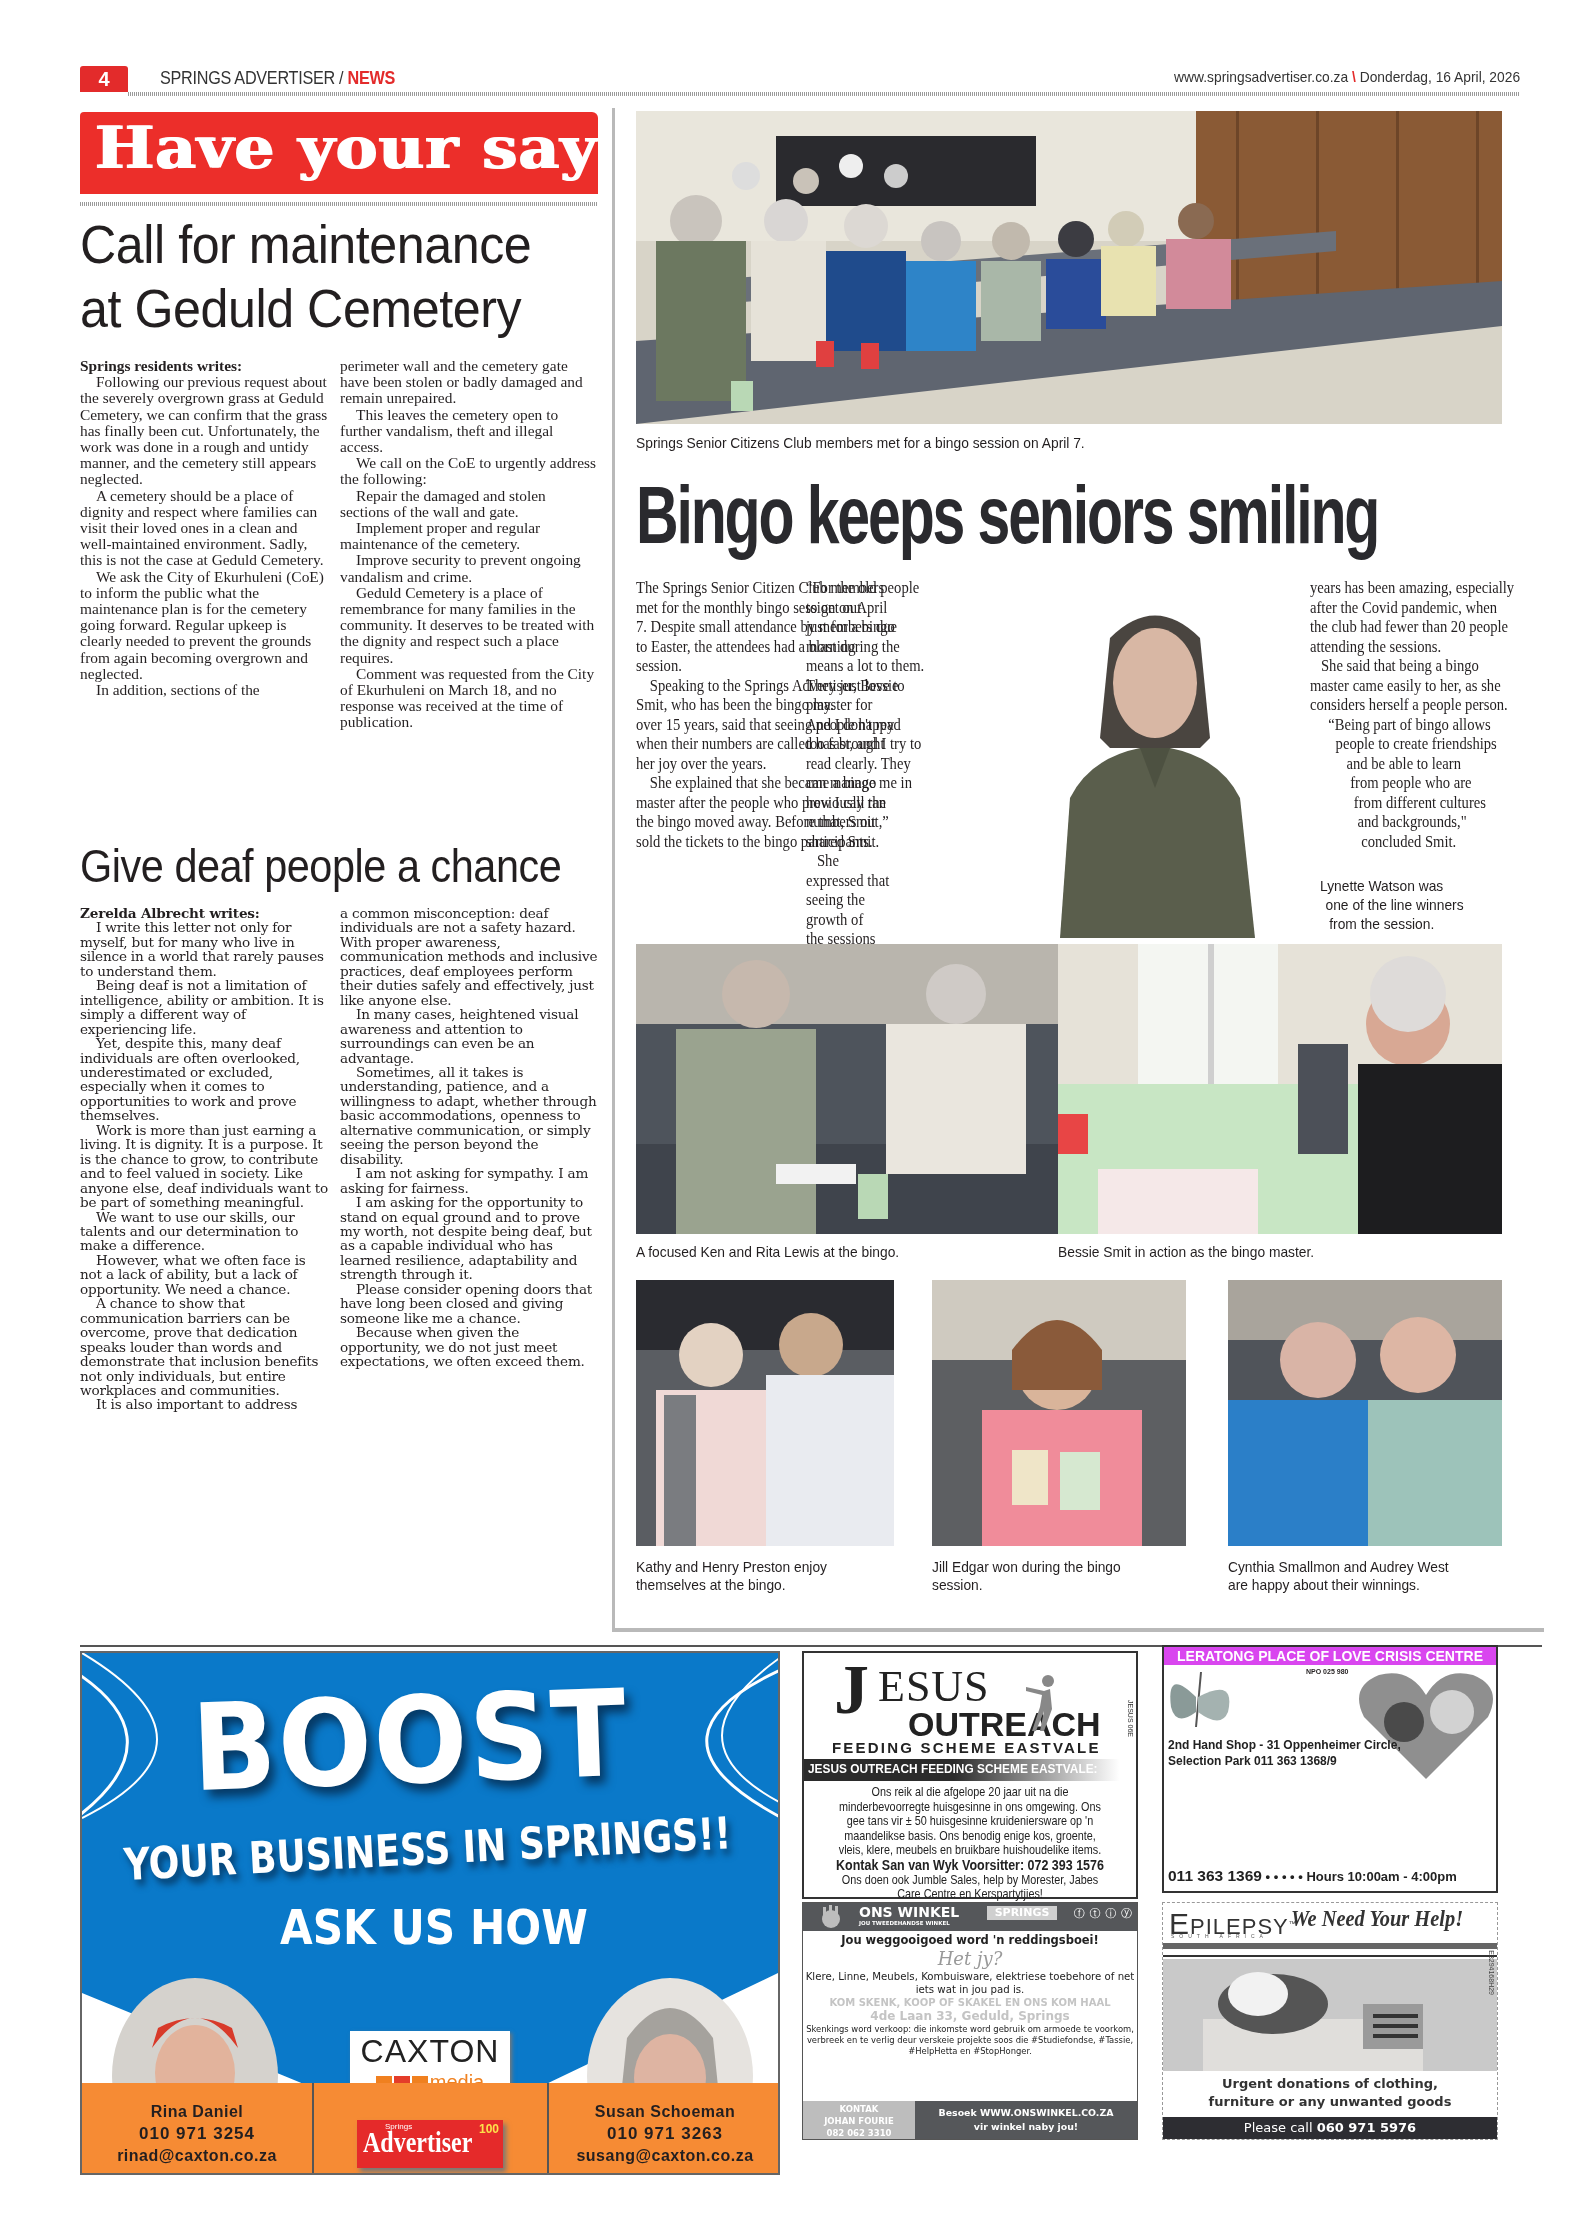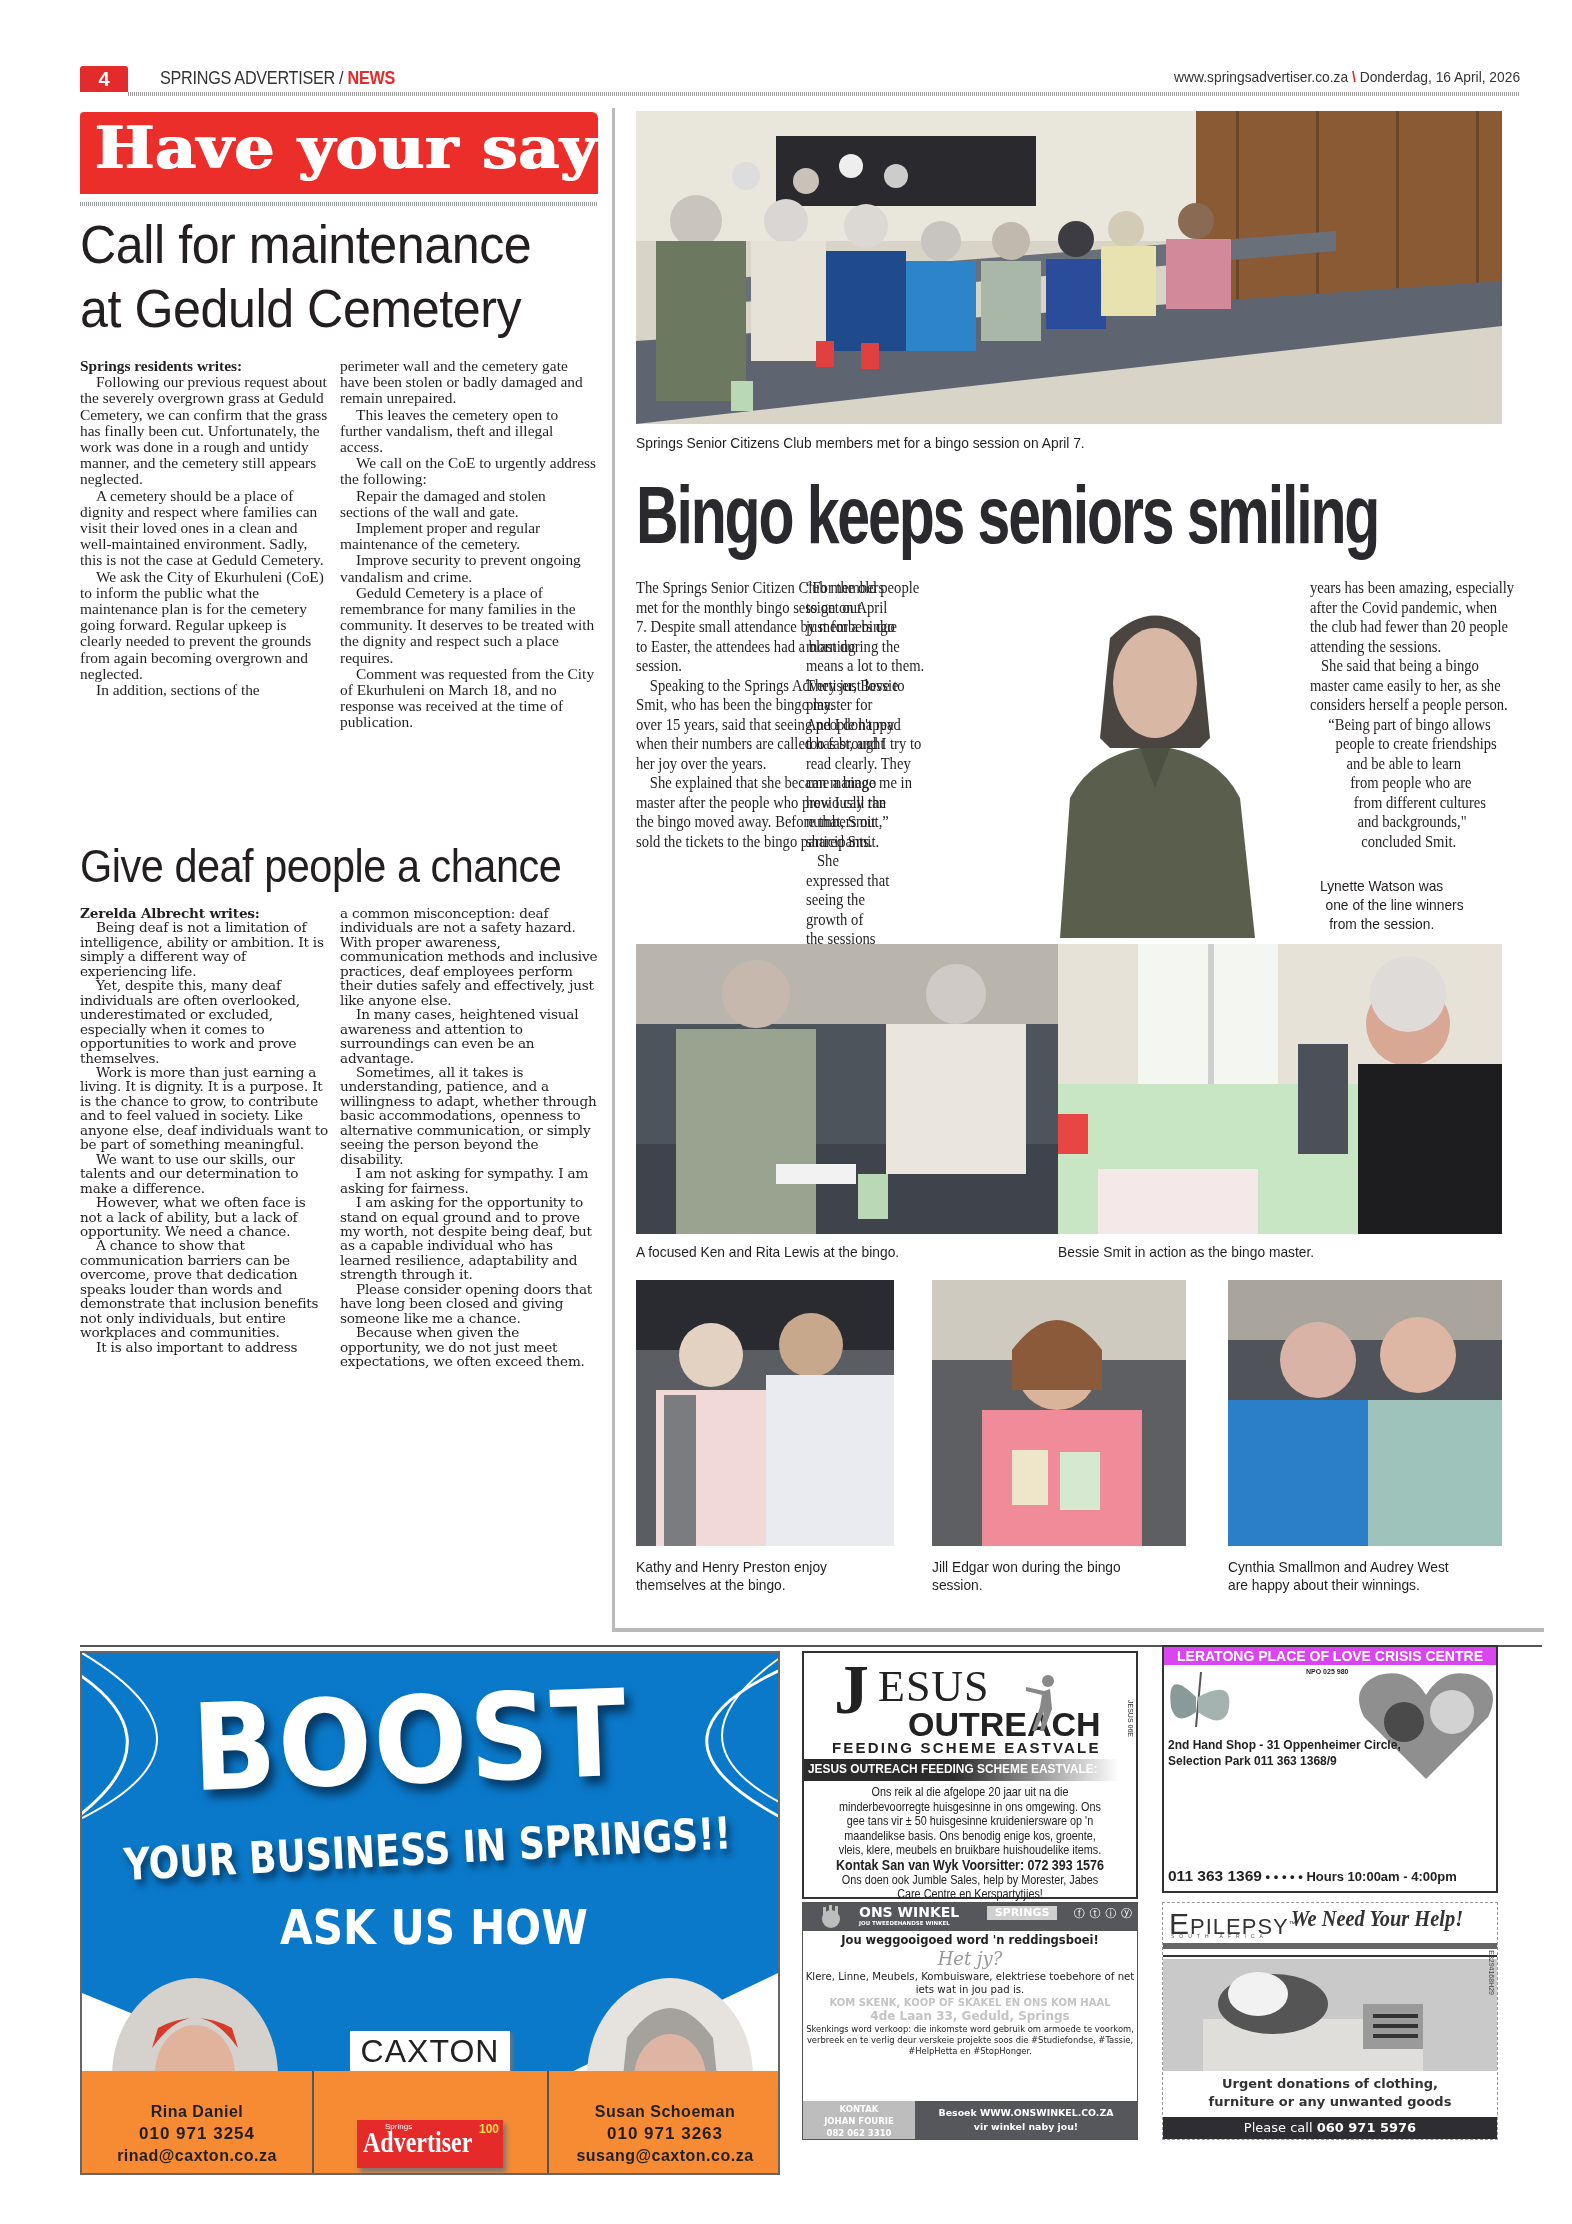--- a/index.html
+++ b/index.html
@@ -52,21 +52,21 @@
   .sc3 { left: 1016px; top: 578px; width: 340px; }
   .watson-cap { left: 1320px; top: 876px; text-align: left; font-size: 15px; line-height: 19px; }
 
   
   .ads-rule { position: absolute; left: 80px; width: 1462px; top: 1645px; height: 2px; background: #555; }
   .ad-boost { position: absolute; left: 80px; top: 1651px; width: 700px; height: 524px; border: 2px solid #666; background: #0a79c9; overflow: hidden; }
   .boost-title { position: absolute; left: 110px; top: 26px; font-family: "DejaVu Sans", sans-serif; font-weight: bold; font-size: 120px; color: #fff; letter-spacing: 2px; transform: rotate(-2deg) scaleX(0.92); transform-origin: left; text-shadow: 6px 8px 10px #063a66; }
   .boost-sub { position: absolute; left: 42px; top: 186px; font-family: "DejaVu Sans", sans-serif; font-weight: bold; font-size: 44px; color: #fff; transform: rotate(-3deg) scaleX(0.82); transform-origin: left; white-space: nowrap; text-shadow: 4px 6px 8px #063a66; }
   .boost-ask { position: absolute; left: 198px; top: 246px; font-family: "DejaVu Sans", sans-serif; font-weight: bold; font-size: 48px; color: #fff; transform: scaleX(0.88); transform-origin: left; white-space: nowrap; }
   .boost-white { position: absolute; left: 0; right: 0; top: 300px; height: 200px; background: #fff; clip-path: polygon(0 20%, 42% 80%, 58% 80%, 100% 10%, 100% 100%, 0 100%); }
-  .boost-orange { position: absolute; left: 0; right: 0; bottom: 0; height: 102px; background: #f68b34; }
+  .boost-orange { position: absolute; left: 0; right: 0; bottom: 0; height: 90px; background: #f68b34; }
   .boost-divider { position: absolute; top: 0; width: 2px; height: 100%; background: #555; }
   .contact { position: absolute; bottom: 6px; width: 210px; text-align: center; font-family: "Liberation Sans", sans-serif; font-weight: bold; color: #231f20; font-size: 16px; line-height: 22px; letter-spacing: 0.5px; }
   .contact .name { font-size: 16px; }
   .contact .phone { font-size: 17px; letter-spacing: 1px; }
   .avatar { position: absolute; top: 325px; width: 166px; height: 196px; border-radius: 50%; overflow: hidden; }
   .caxton { position: absolute; left: 268px; top: 378px; width: 160px; height: 78px; background: #fff; box-shadow: 2px 2px 4px #777; text-align: center; }
   .caxton .big { font-family: "Liberation Sans", sans-serif; font-size: 32px; color: #222; letter-spacing: 1px; line-height: 40px; }
   .caxton .media { font-family: "Liberation Sans", sans-serif; font-size: 20px; color: #f0801f; }
   .caxton .sq { display: inline-block; width: 16px; height: 14px; background: #f0801f; margin-right: 2px; vertical-align: -1px; }
   .caxton .sq.r { background: #e43d2a; }
@@ -161,20 +161,21 @@
   <p>Implement proper and regular maintenance of the cemetery.</p>
   <p>Improve security to prevent ongoing vandalism and crime.</p>
   <p>Geduld Cemetery is a place of remembrance for many families in the community. It deserves to be treated with the dignity and respect such a place requires.</p>
   <p>Comment was requested from the City of Ekurhuleni on March 18, and no response was received at the time of publication.</p>
 </div>
 
 <h2 class="headline-light h-deaf">Give deaf people a chance</h2>
 
 <div class="body-col c2-col1">
   <p class="byline">Zerelda Albrecht writes:</p>
+  <p>I write this letter not only for myself, but for many who live in silence in a world that rarely pauses to understand them.</p>
   <p>Being deaf is not a limitation of intelligence, ability or ambition. It is simply a different way of experiencing life.</p>
   <p>Yet, despite this, many deaf individuals are often overlooked, underestimated or excluded, especially when it comes to opportunities to work and prove themselves.</p>
   <p>Work is more than just earning a living. It is dignity. It is a purpose. It is the chance to grow, to contribute and to feel valued in society. Like anyone else, deaf individuals want to be part of something meaningful.</p>
   <p>We want to use our skills, our talents and our determination to make a difference.</p>
   <p>However, what we often face is not a lack of ability, but a lack of opportunity. We need a chance.</p>
   <p>A chance to show that communication barriers can be overcome, prove that dedication speaks louder than words and demonstrate that inclusion benefits not only individuals, but entire workplaces and communities.</p>
   <p>It is also important to address</p>
 </div>
 <div class="body-col c2-col2">
   <p class="noindent">a common misconception: deaf individuals are not a safety hazard. With proper awareness, communication methods and inclusive practices, deaf employees perform their duties safely and effectively, just like anyone else.</p>

